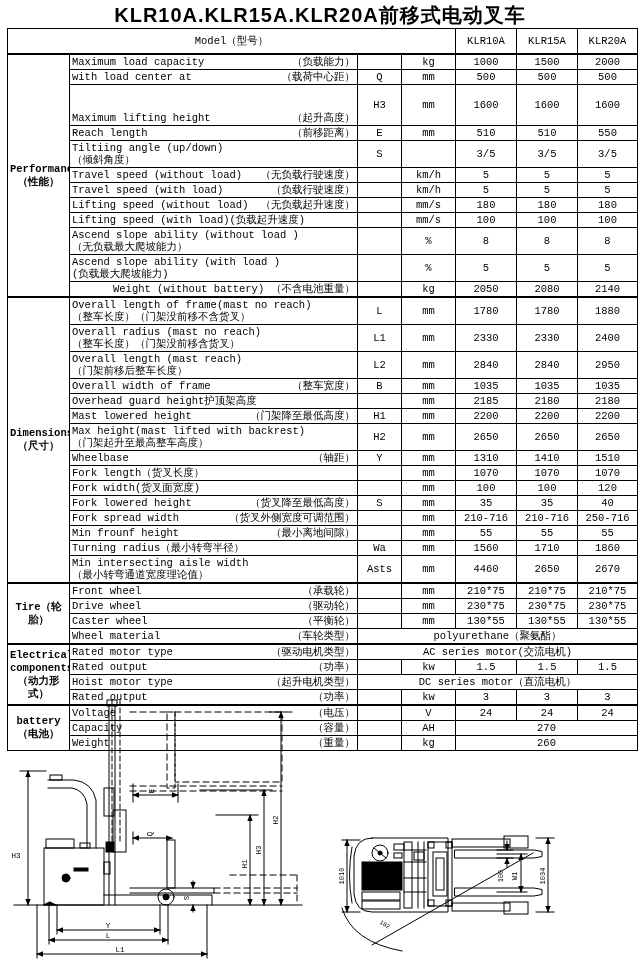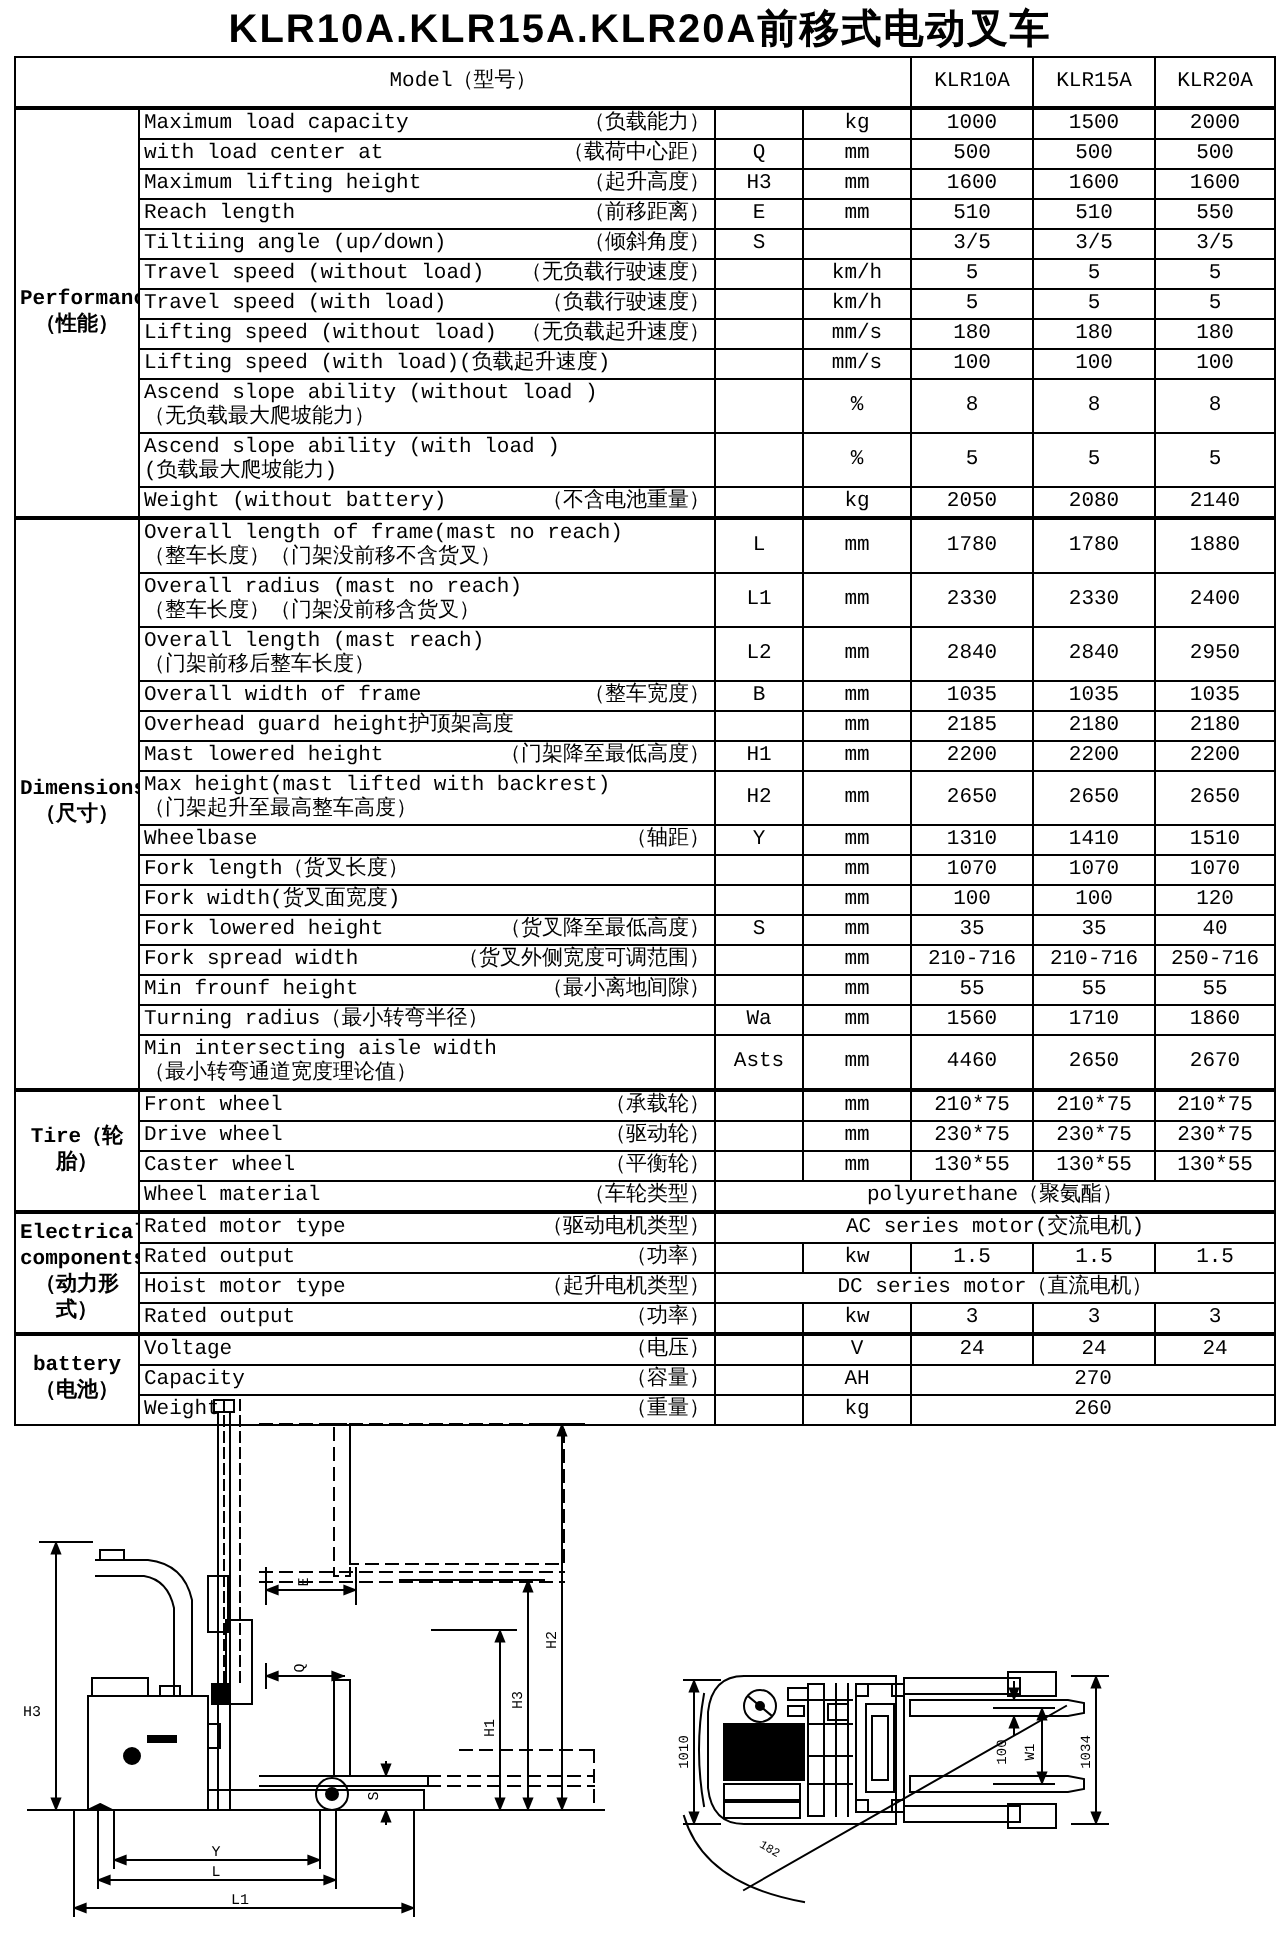--- a/index.html
+++ b/index.html
@@ -72,21 +72,21 @@
           </span>
         </td>
         <td class="c sym">Q</td>
         <td class="c unit">mm</td>
         <td class="c val">500</td>
         <td class="c val">500</td>
         <td class="c val">500</td>
       </tr>
       <tr>
         <td class="param justify">
-          <span class="inner" style="display: flex;">
+          <span class="inner" style="display: flex; margin-top: 26px;">
             <span class="en">Maximum lifting height</span>
             <span class="cn">（起升高度）</span>
           </span>
         </td>
         <td class="c sym">H3</td>
         <td class="c unit">mm</td>
         <td class="c val">1600</td>
         <td class="c val">1600</td>
         <td class="c val">1600</td>
       </tr>
@@ -98,21 +98,21 @@
           </span>
         </td>
         <td class="c sym">E</td>
         <td class="c unit">mm</td>
         <td class="c val">510</td>
         <td class="c val">510</td>
         <td class="c val">550</td>
       </tr>
       <tr>
         <td class="param justify">
-          <span class="inner" style="display: flex;">
+          <span class="inner" style="display: flex; flex-direction: column;">
             <span class="en">Tiltiing angle (up/down)</span>
             <span class="cn">（倾斜角度）</span>
           </span>
         </td>
         <td class="c sym">S</td>
         <td class="c unit"></td>
         <td class="c val">3/5</td>
         <td class="c val">3/5</td>
         <td class="c val">3/5</td>
       </tr>
@@ -176,21 +176,21 @@
       <tr>
         <td class="param stack"><span class="inner"><span class="en">Ascend slope ability (with load )</span><span class="cn">(负载最大爬坡能力)</span></span></td>
         <td class="c sym"></td>
         <td class="c unit">%</td>
         <td class="c val">5</td>
         <td class="c val">5</td>
         <td class="c val">5</td>
       </tr>
       <tr>
         <td class="param justify">
-          <span class="inner" style="display: flex;">
+          <span class="inner" style="display: flex; margin-left: 41px;">
             <span class="en">Weight (without battery)</span>
             <span class="cn">（不含电池重量）</span>
           </span>
         </td>
         <td class="c sym"></td>
         <td class="c unit">kg</td>
         <td class="c val">2050</td>
         <td class="c val">2080</td>
         <td class="c val">2140</td>
       </tr>

